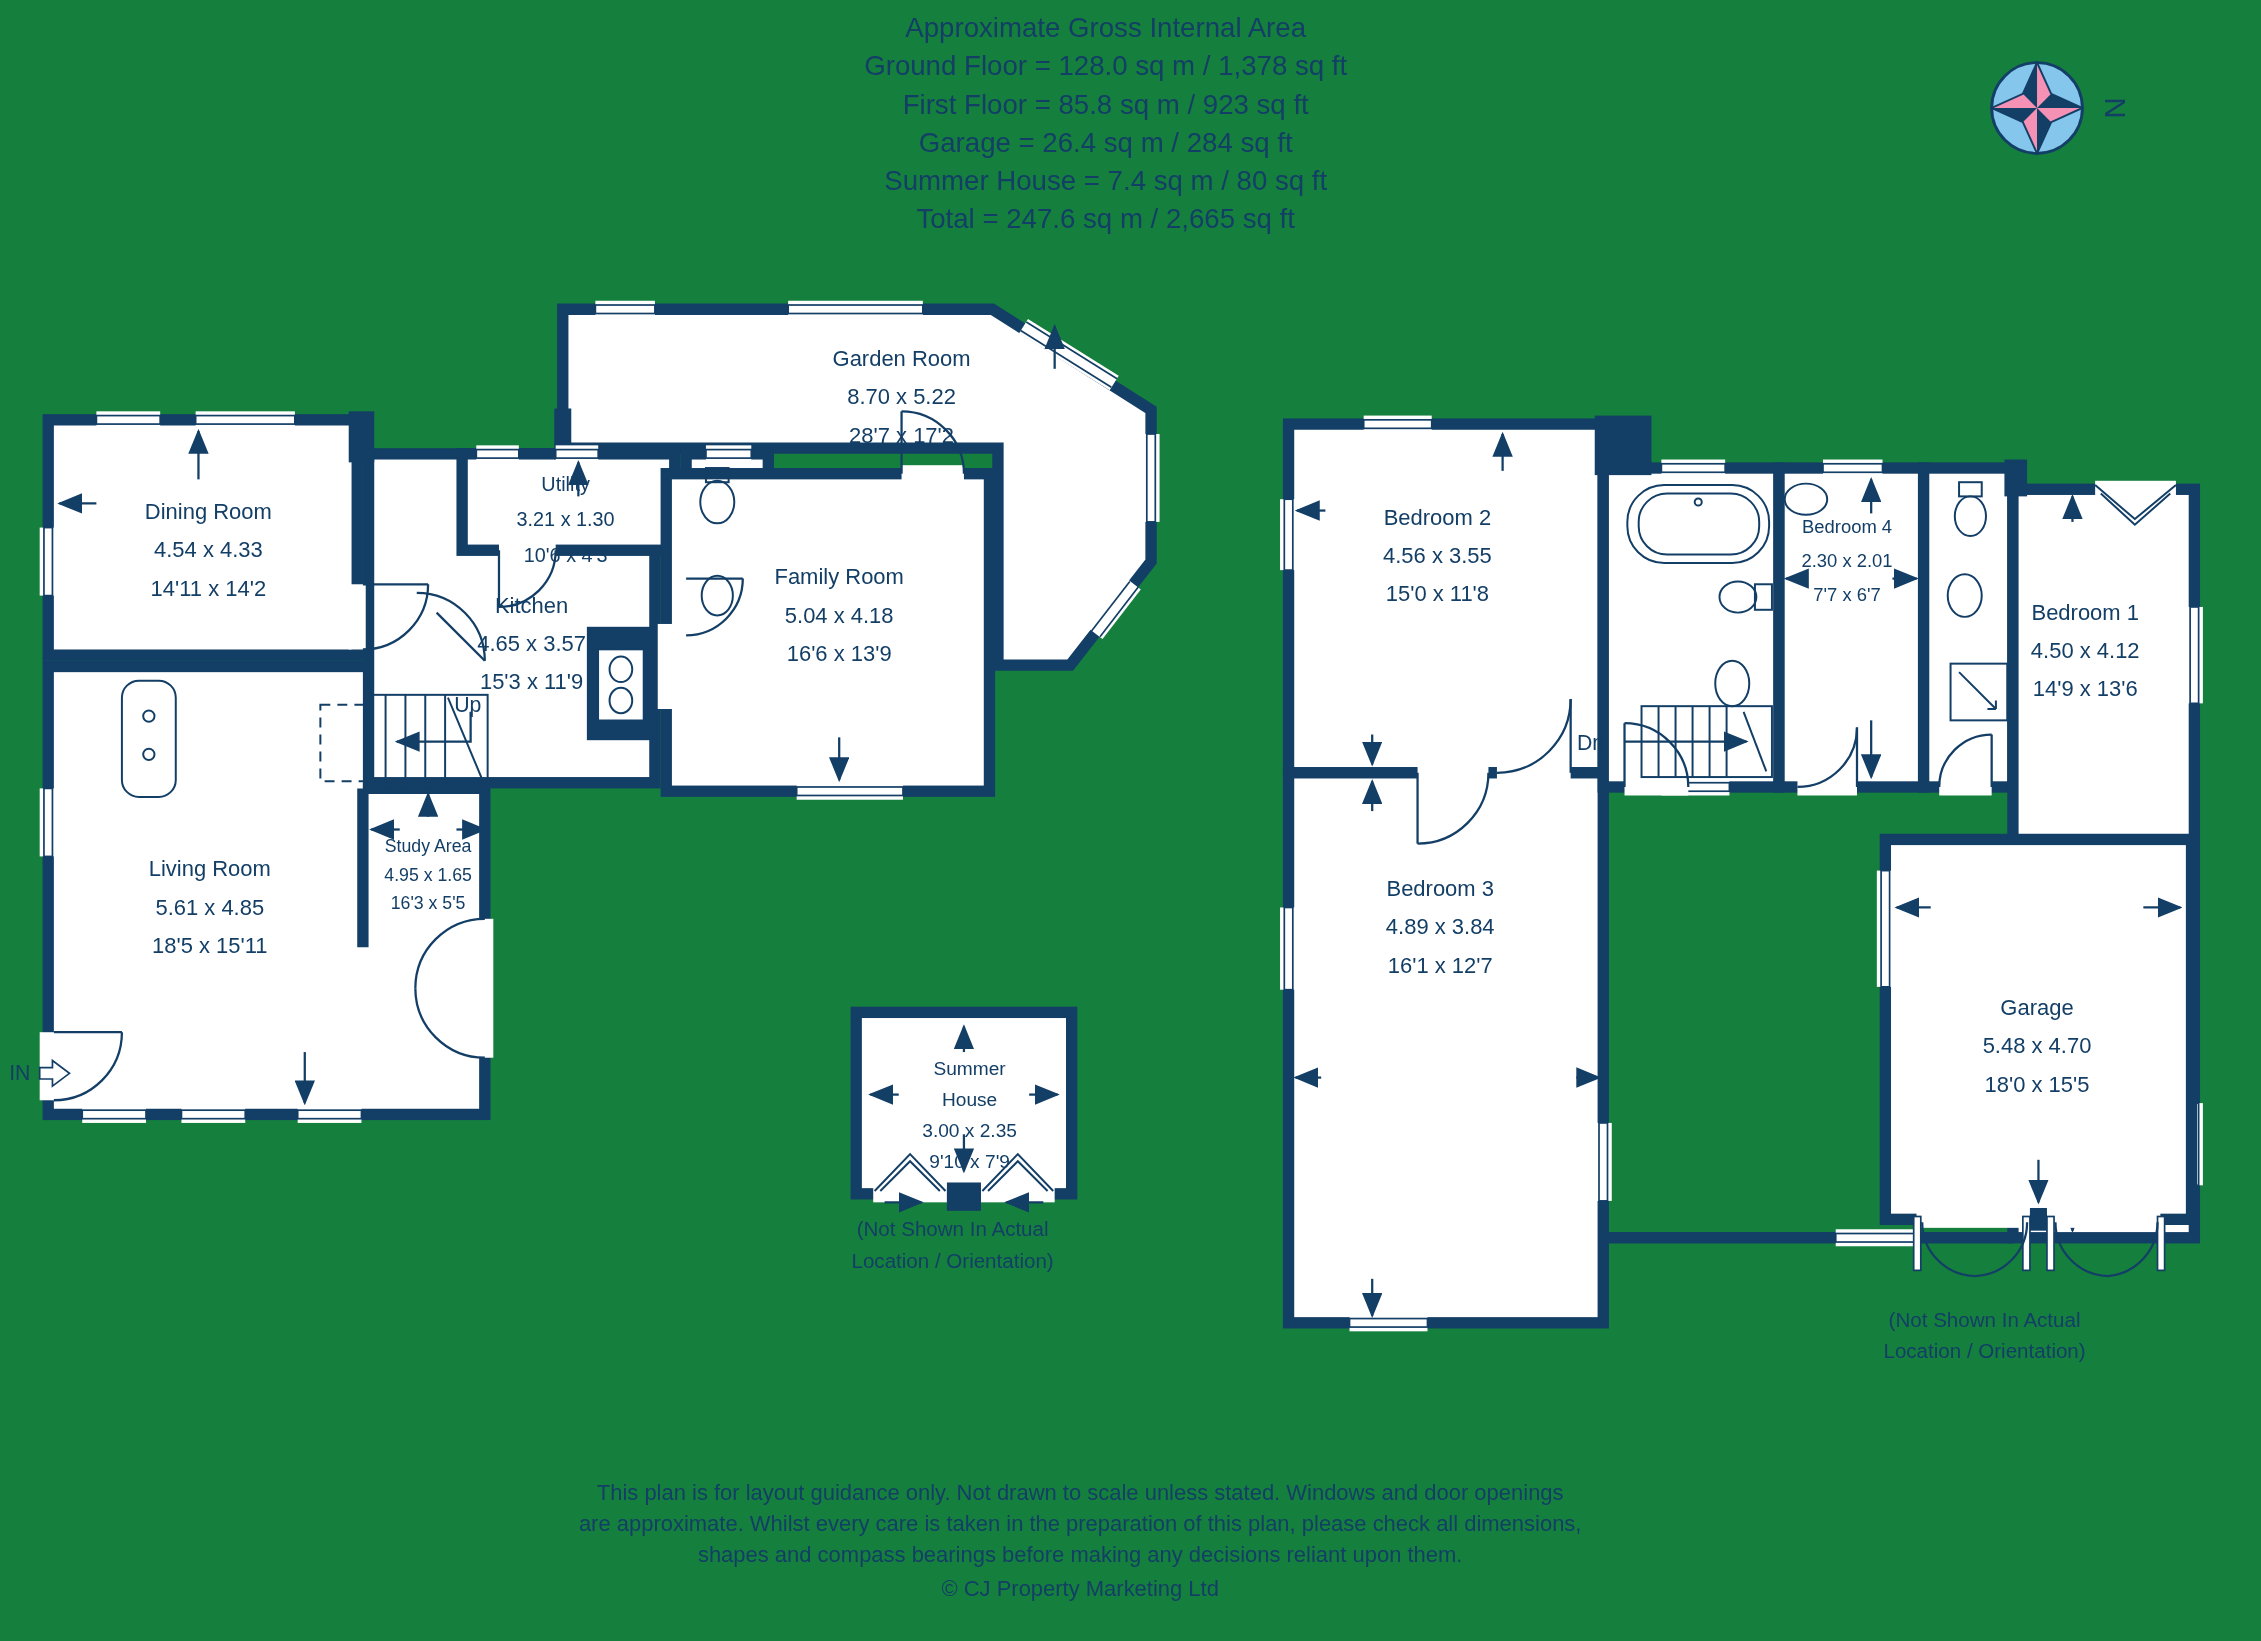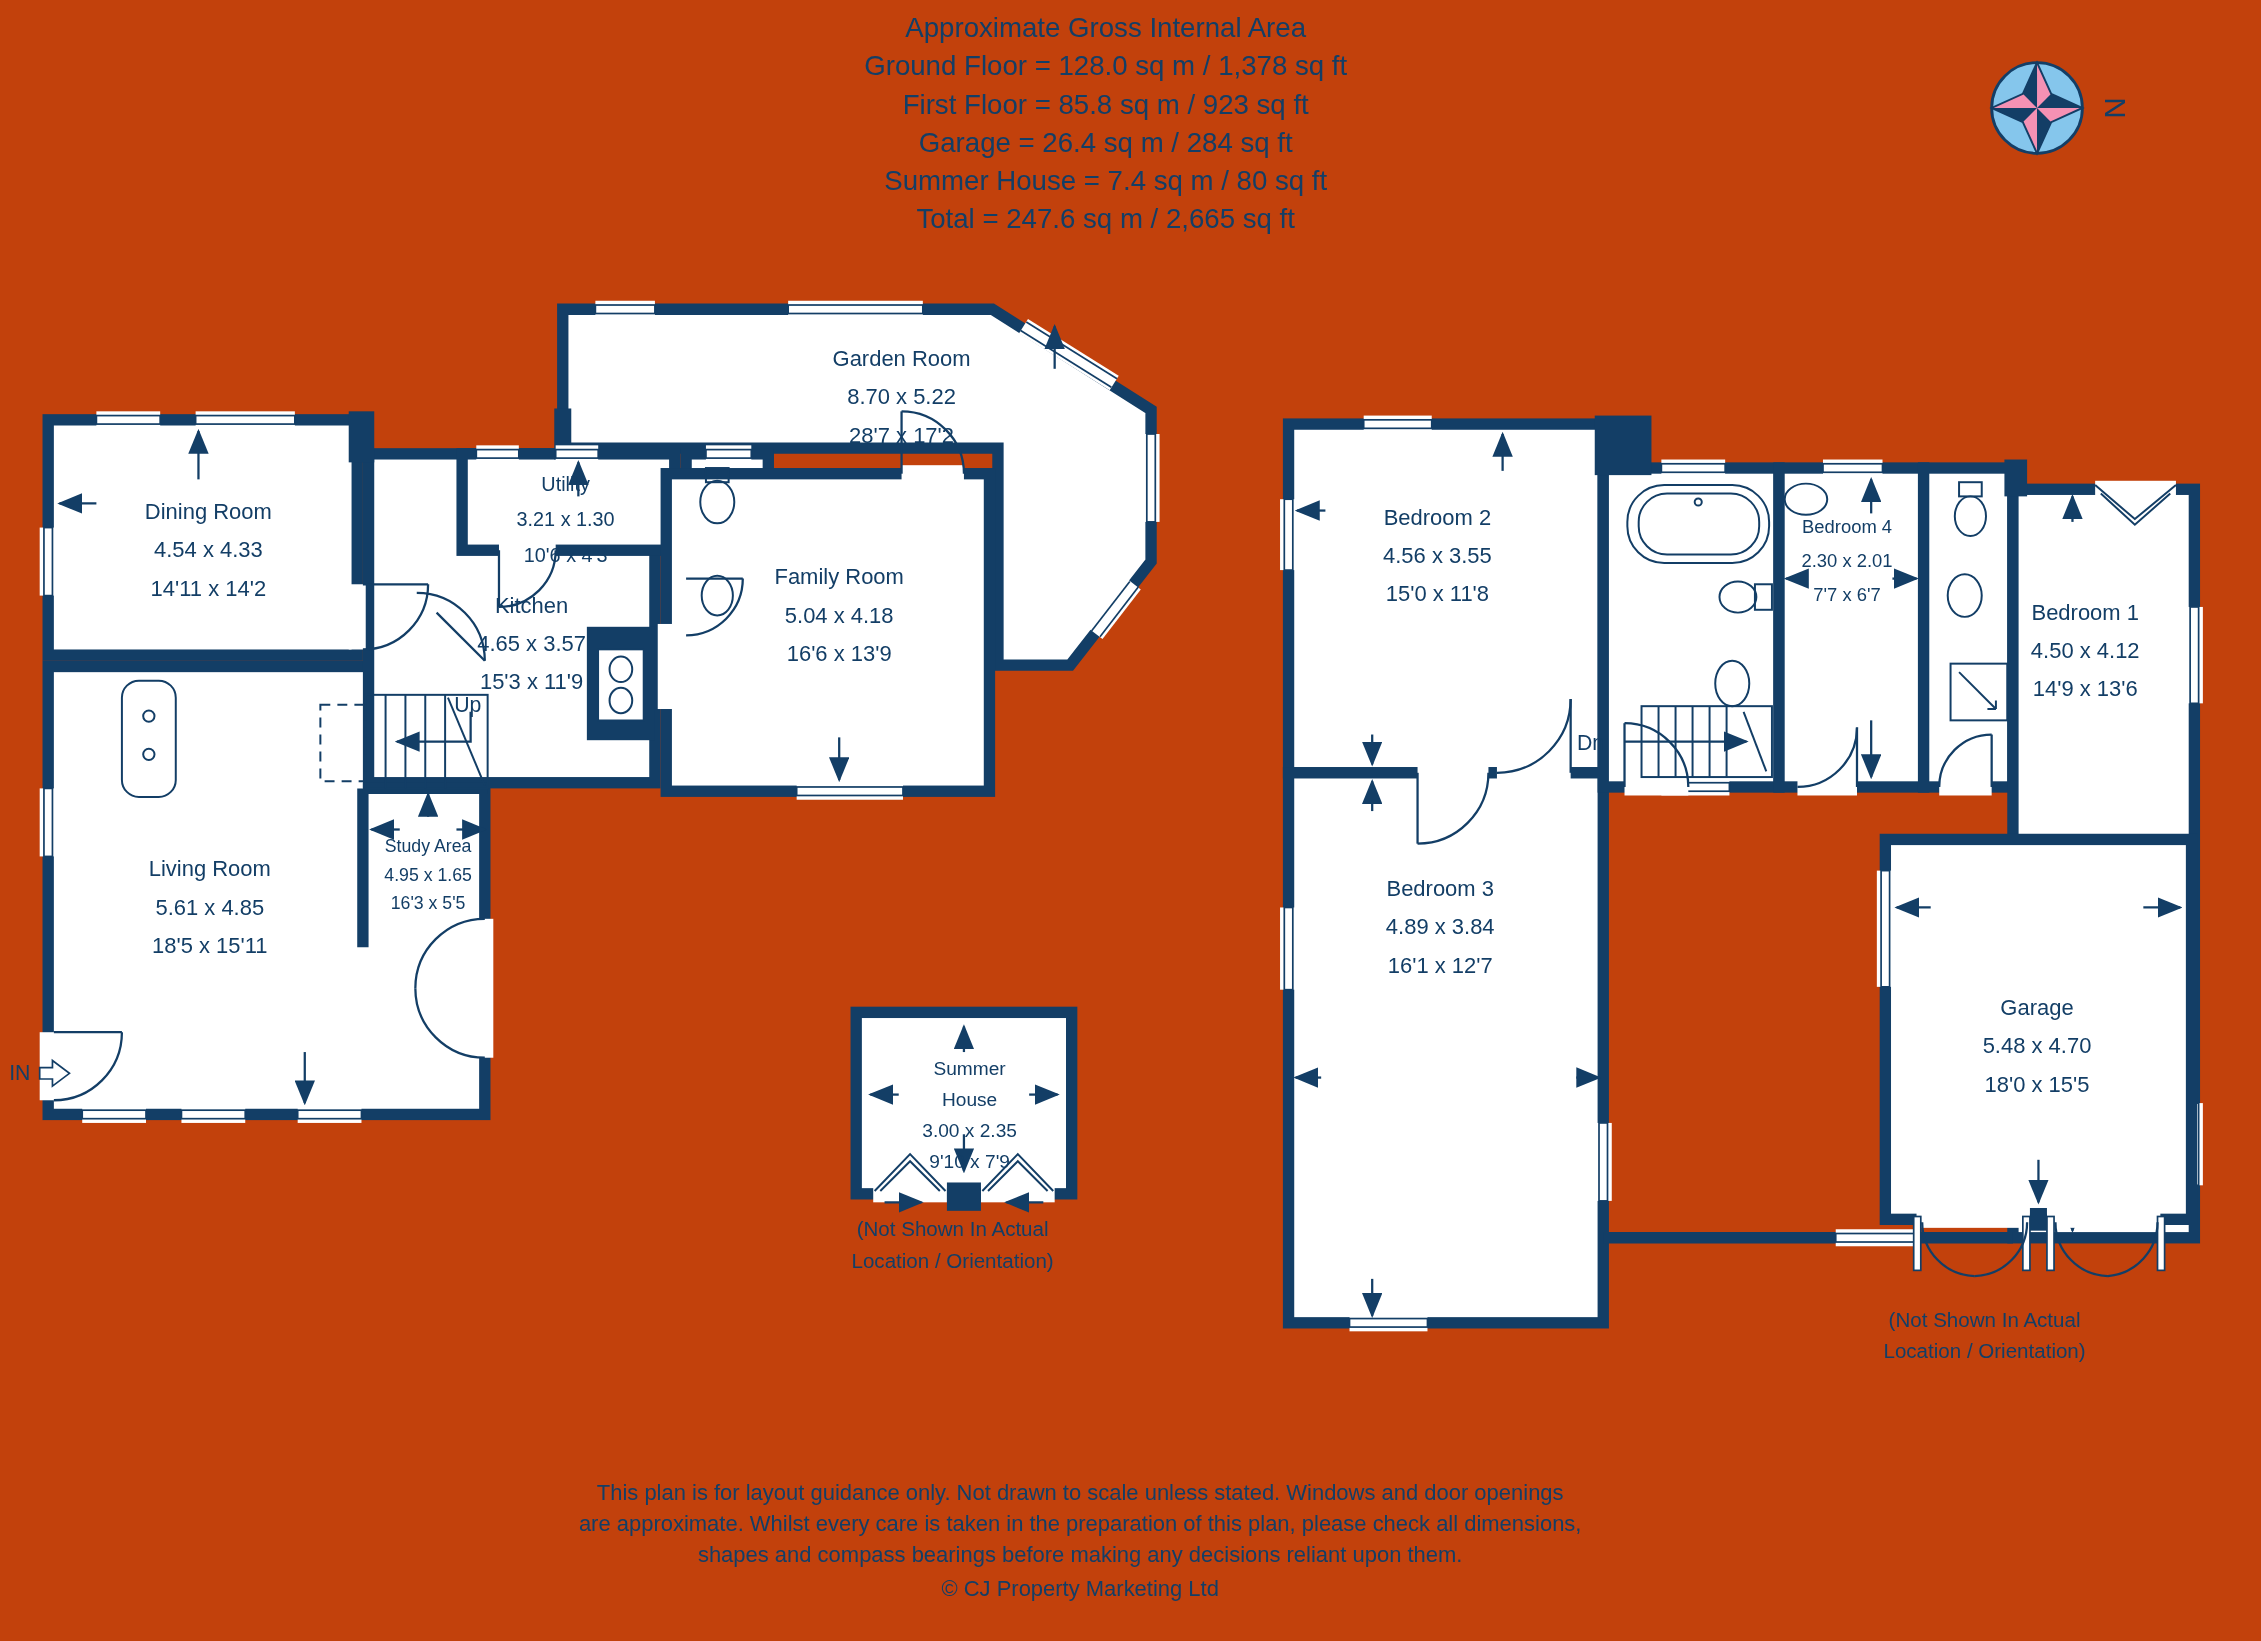--- a/index.html
+++ b/index.html
@@ -1,16 +1,16 @@
 <!DOCTYPE html>
 <html style="font-size:11.3px"><head>
 <meta charset="utf-8">
 <style>
   html,body{margin:0;padding:0;background:#fff;}
-  #page{position:relative;width:2261px;height:1642px;background:#c2410c;overflow:hidden;}
+  #page{position:relative;width:2261px;height:1642px;background:#15803d;overflow:hidden;}
   svg{display:block;}
   .w  {fill:#ffffff;stroke:#133e66;stroke-width:8;}
   .wl {stroke:#133e66;stroke-width:8;fill:none;}
   .wf {fill:#133e66;stroke:none;}
   .gap{fill:#ffffff;stroke:none;}
   .t  {stroke:#133e66;stroke-width:1.6;fill:none;}
   .t2 {stroke:#133e66;stroke-width:1.2;fill:#ffffff;}
   .tn {stroke:#133e66;stroke-width:1.4;fill:none;}
   .dash{stroke:#133e66;stroke-width:1.4;fill:none;stroke-dasharray:7 5;}
   .ar {stroke:#133e66;stroke-width:1.6;fill:none;marker-end:url(#ah);}

